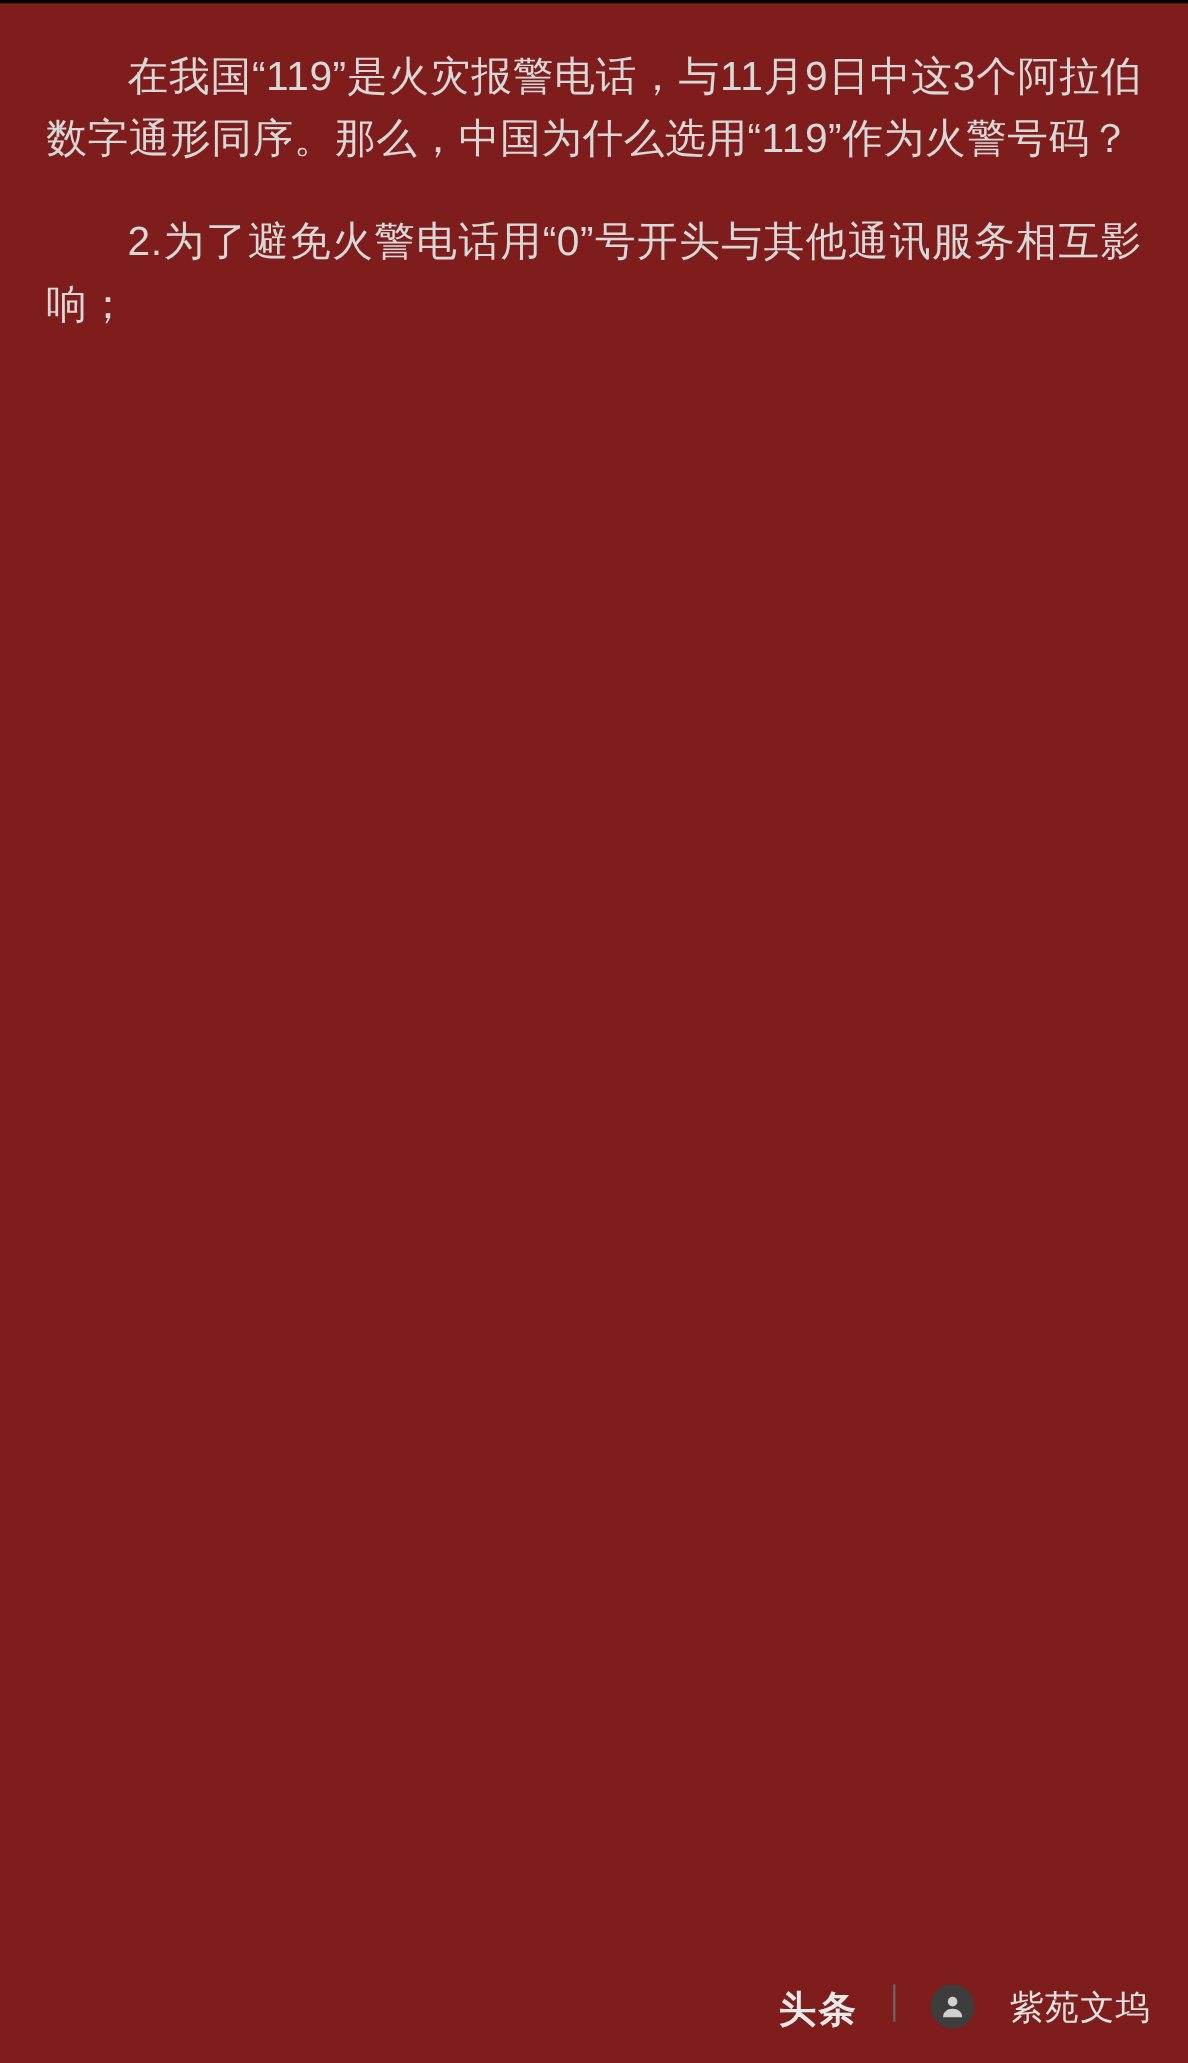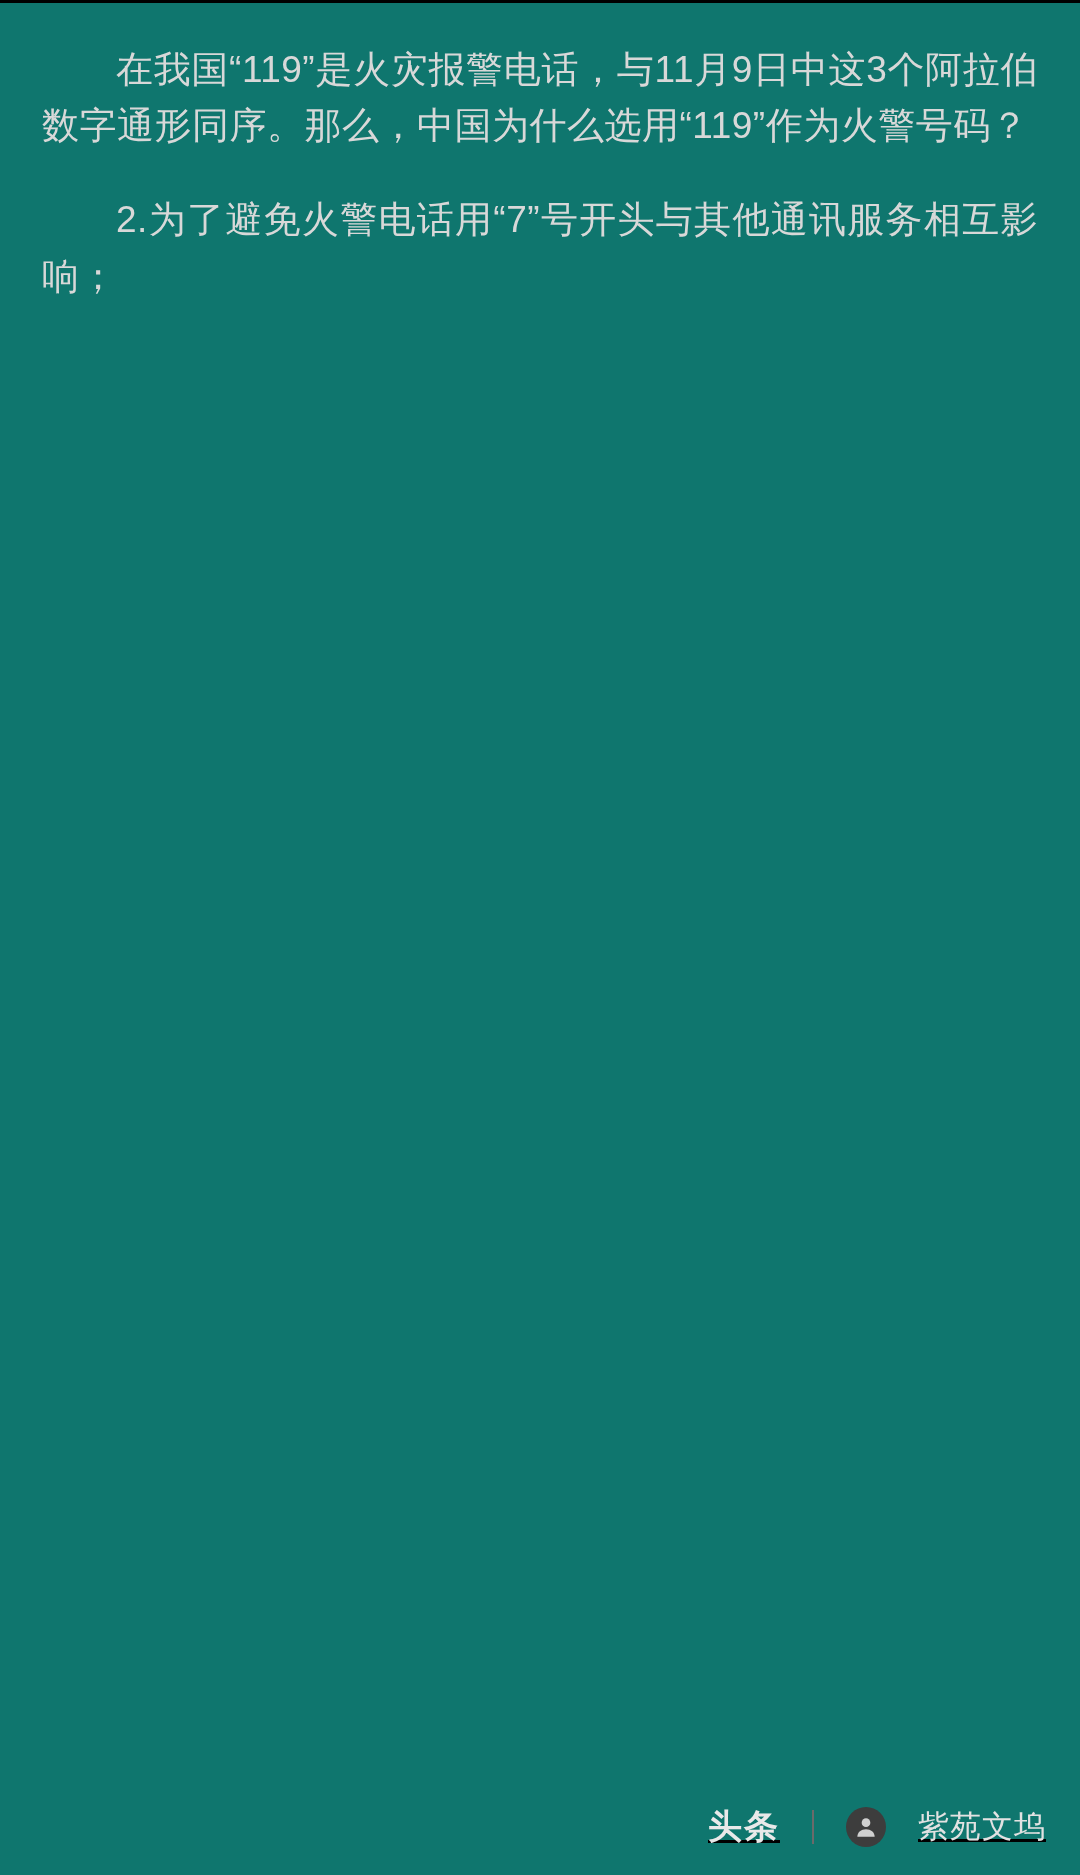--- a/index.html
+++ b/index.html
@@ -9,21 +9,21 @@
   }
   body {
     width: 1080px;
     min-height: 1875px;
     font-family: "Liberation Sans", "DejaVu Sans", sans-serif;
   }
   .page {
     position: relative;
     width: 1080px;
     min-height: 1875px;
-    background: #0f766e;
+    background: #7f1d1d;
     box-sizing: border-box;
     padding: 18px 42px 0 42px;
     overflow: hidden;
   }
   .top-rule {
     position: absolute;
     top: 0;
     left: 0;
     width: 1080px;
     height: 3px;
@@ -52,23 +52,21 @@
     width: 1080px;
     height: 96px;
     display: flex;
     align-items: center;
     justify-content: flex-end;
     padding-right: 34px;
     box-sizing: border-box;
   }
   .brand {
     display: flex;
-    align-items: center;
     gap: 32px;
-    text-decoration: underline;
   }
   .brand-logo {
     display: inline-flex;
     align-items: center;
     color: #e9e9e9;
     font-size: 34px;
     font-weight: 700;
     letter-spacing: 2px;
   }
   .brand-divider {
@@ -93,21 +91,21 @@
   }
 </style>
 </head>
 <body>
 
 <div class="page">
   <div class="top-rule"></div>
 
   <div class="article">
     <p class="para first">在我国“119”是火灾报警电话，与11月9日中这3个阿拉伯数字通形同序。那么，中国为什么选用“119”作为火警号码？</p>
-    <p class="para">2.为了避免火警电话用“7”号开头与其他通讯服务相互影响；</p>
+    <p class="para">2.为了避免火警电话用“0”号开头与其他通讯服务相互影响；</p>
   </div>
 
   <div class="footer">
     <div class="brand">
       <span class="brand-logo">头条</span>
       <span class="brand-divider"></span>
       <span class="avatar">
         <svg width="26" height="26" viewBox="0 0 24 24" fill="#d0d0d0">
           <circle cx="12" cy="8" r="4"></circle>
           <path d="M4 21c0-4.4 3.6-7 8-7s8 2.6 8 7z"></path>

